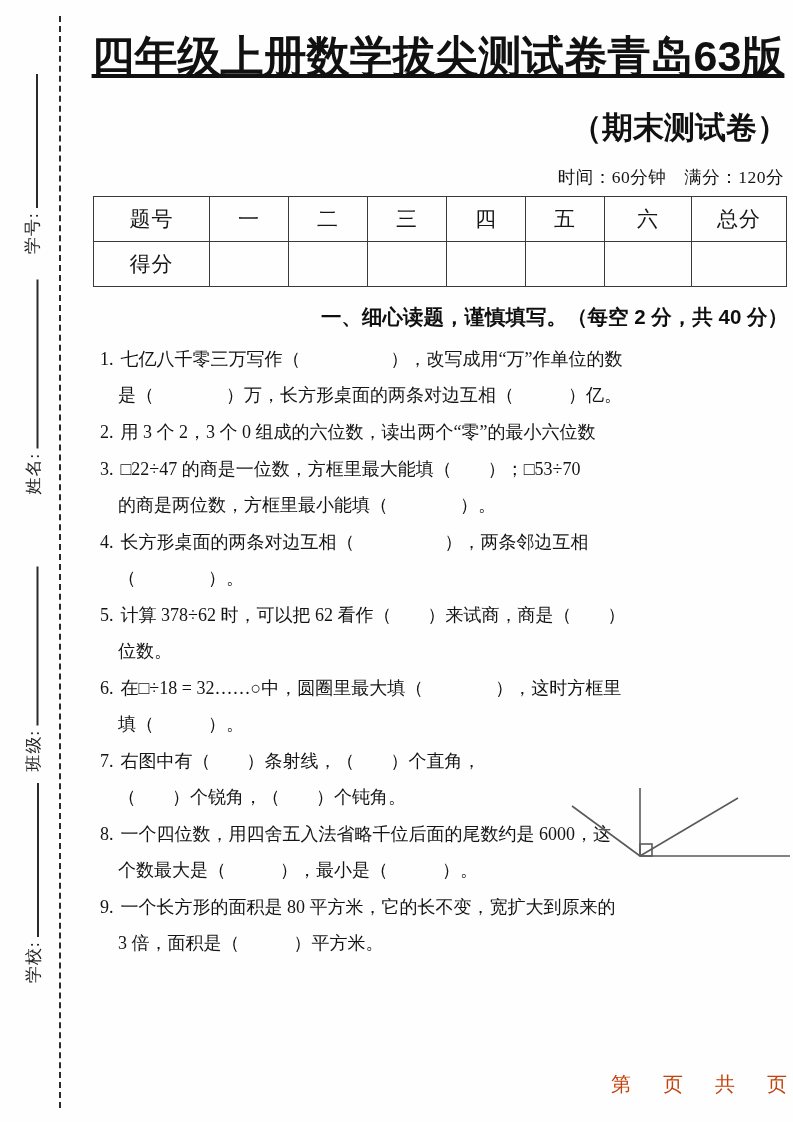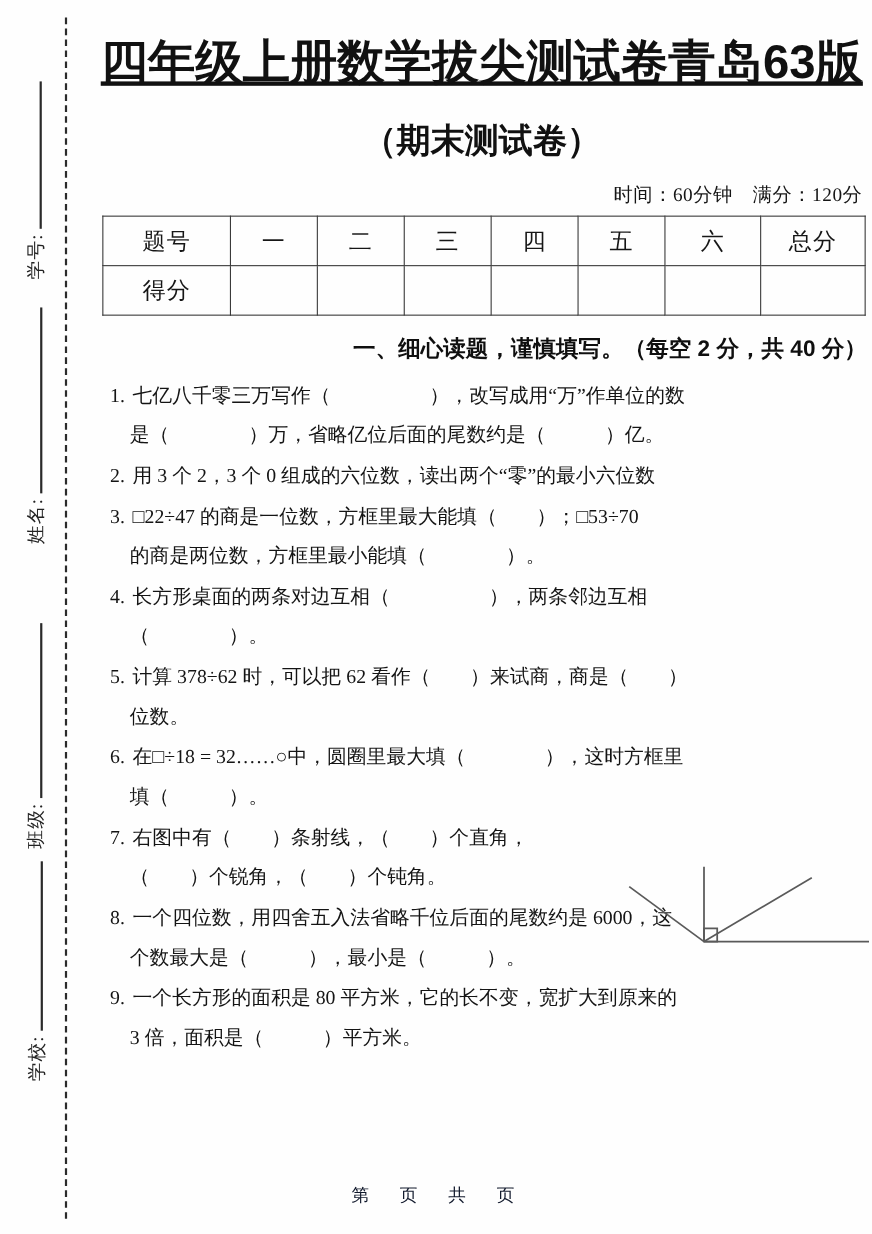--- a/index.html
+++ b/index.html
@@ -60,21 +60,21 @@
     letter-spacing: 0px;
     text-align: center;
     color: #111;
     white-space: nowrap;
     text-decoration: underline;
   }
   .subtitle {
     font-family: "Liberation Sans", sans-serif;
     font-weight: 700;
     font-size: 31px;
-    text-align: center;
+    text-align: right;
     color: #111;
     margin-top: 21px;
   }
   .meta {
     text-align: right;
     font-size: 17.5px;
     color: #151515;
     margin-top: 16px;
     padding-right: 4px;
     letter-spacing: 0.5px;
@@ -128,23 +128,23 @@
   .rays-fig {
     position: absolute;
     left: 560px; top: 782px;
     width: 233px; height: 84px;
   }
 
   .footer {
     position: absolute;
     left: 0; right: 0;
     bottom: 24px;
-    text-align: center;
-    font-size: 16px;
-    color: #0f172a;
+    text-align: right;
+    font-size: 20px;
+    color: #c2410c;
     letter-spacing: 6px;
   }
 </style>
 </head>
 <body>
 
 <div class="page">
 
   <div class="cut-line"></div>
 
@@ -205,21 +205,21 @@
       </tr>
     </tbody>
       </table>
 
     <div class="sec-heading">一、细心读题，谨慎填写。（每空 2 分，共 40 分）</div>
 
     <div class="questions">
 
       <div class="q">
         <div class="qline"><span class="qnum">1.</span><span>七亿八千零三万写作（　　　　　），改写成用“万”作单位的数</span></div>
-        <div class="qline qcont">是（　　　　）万，省略亿位后面的尾数约是（　　　）亿。</div>
+        <div class="qline qcont">是（　　　　）万，长方形桌面的两条对边互相（　　　）亿。</div>
       </div>
 
       <div class="q">
         <div class="qline"><span class="qnum">2.</span><span>用 3 个 2，3 个 0 组成的六位数，读出两个“零”的最小六位数</span></div>
       </div>
 
       <div class="q">
         <div class="qline"><span class="qnum">3.</span><span>□22÷47 的商是一位数，方框里最大能填（　　）；□53÷70</span></div>
         <div class="qline qcont">的商是两位数，方框里最小能填（　　　　）。</div>
       </div>

